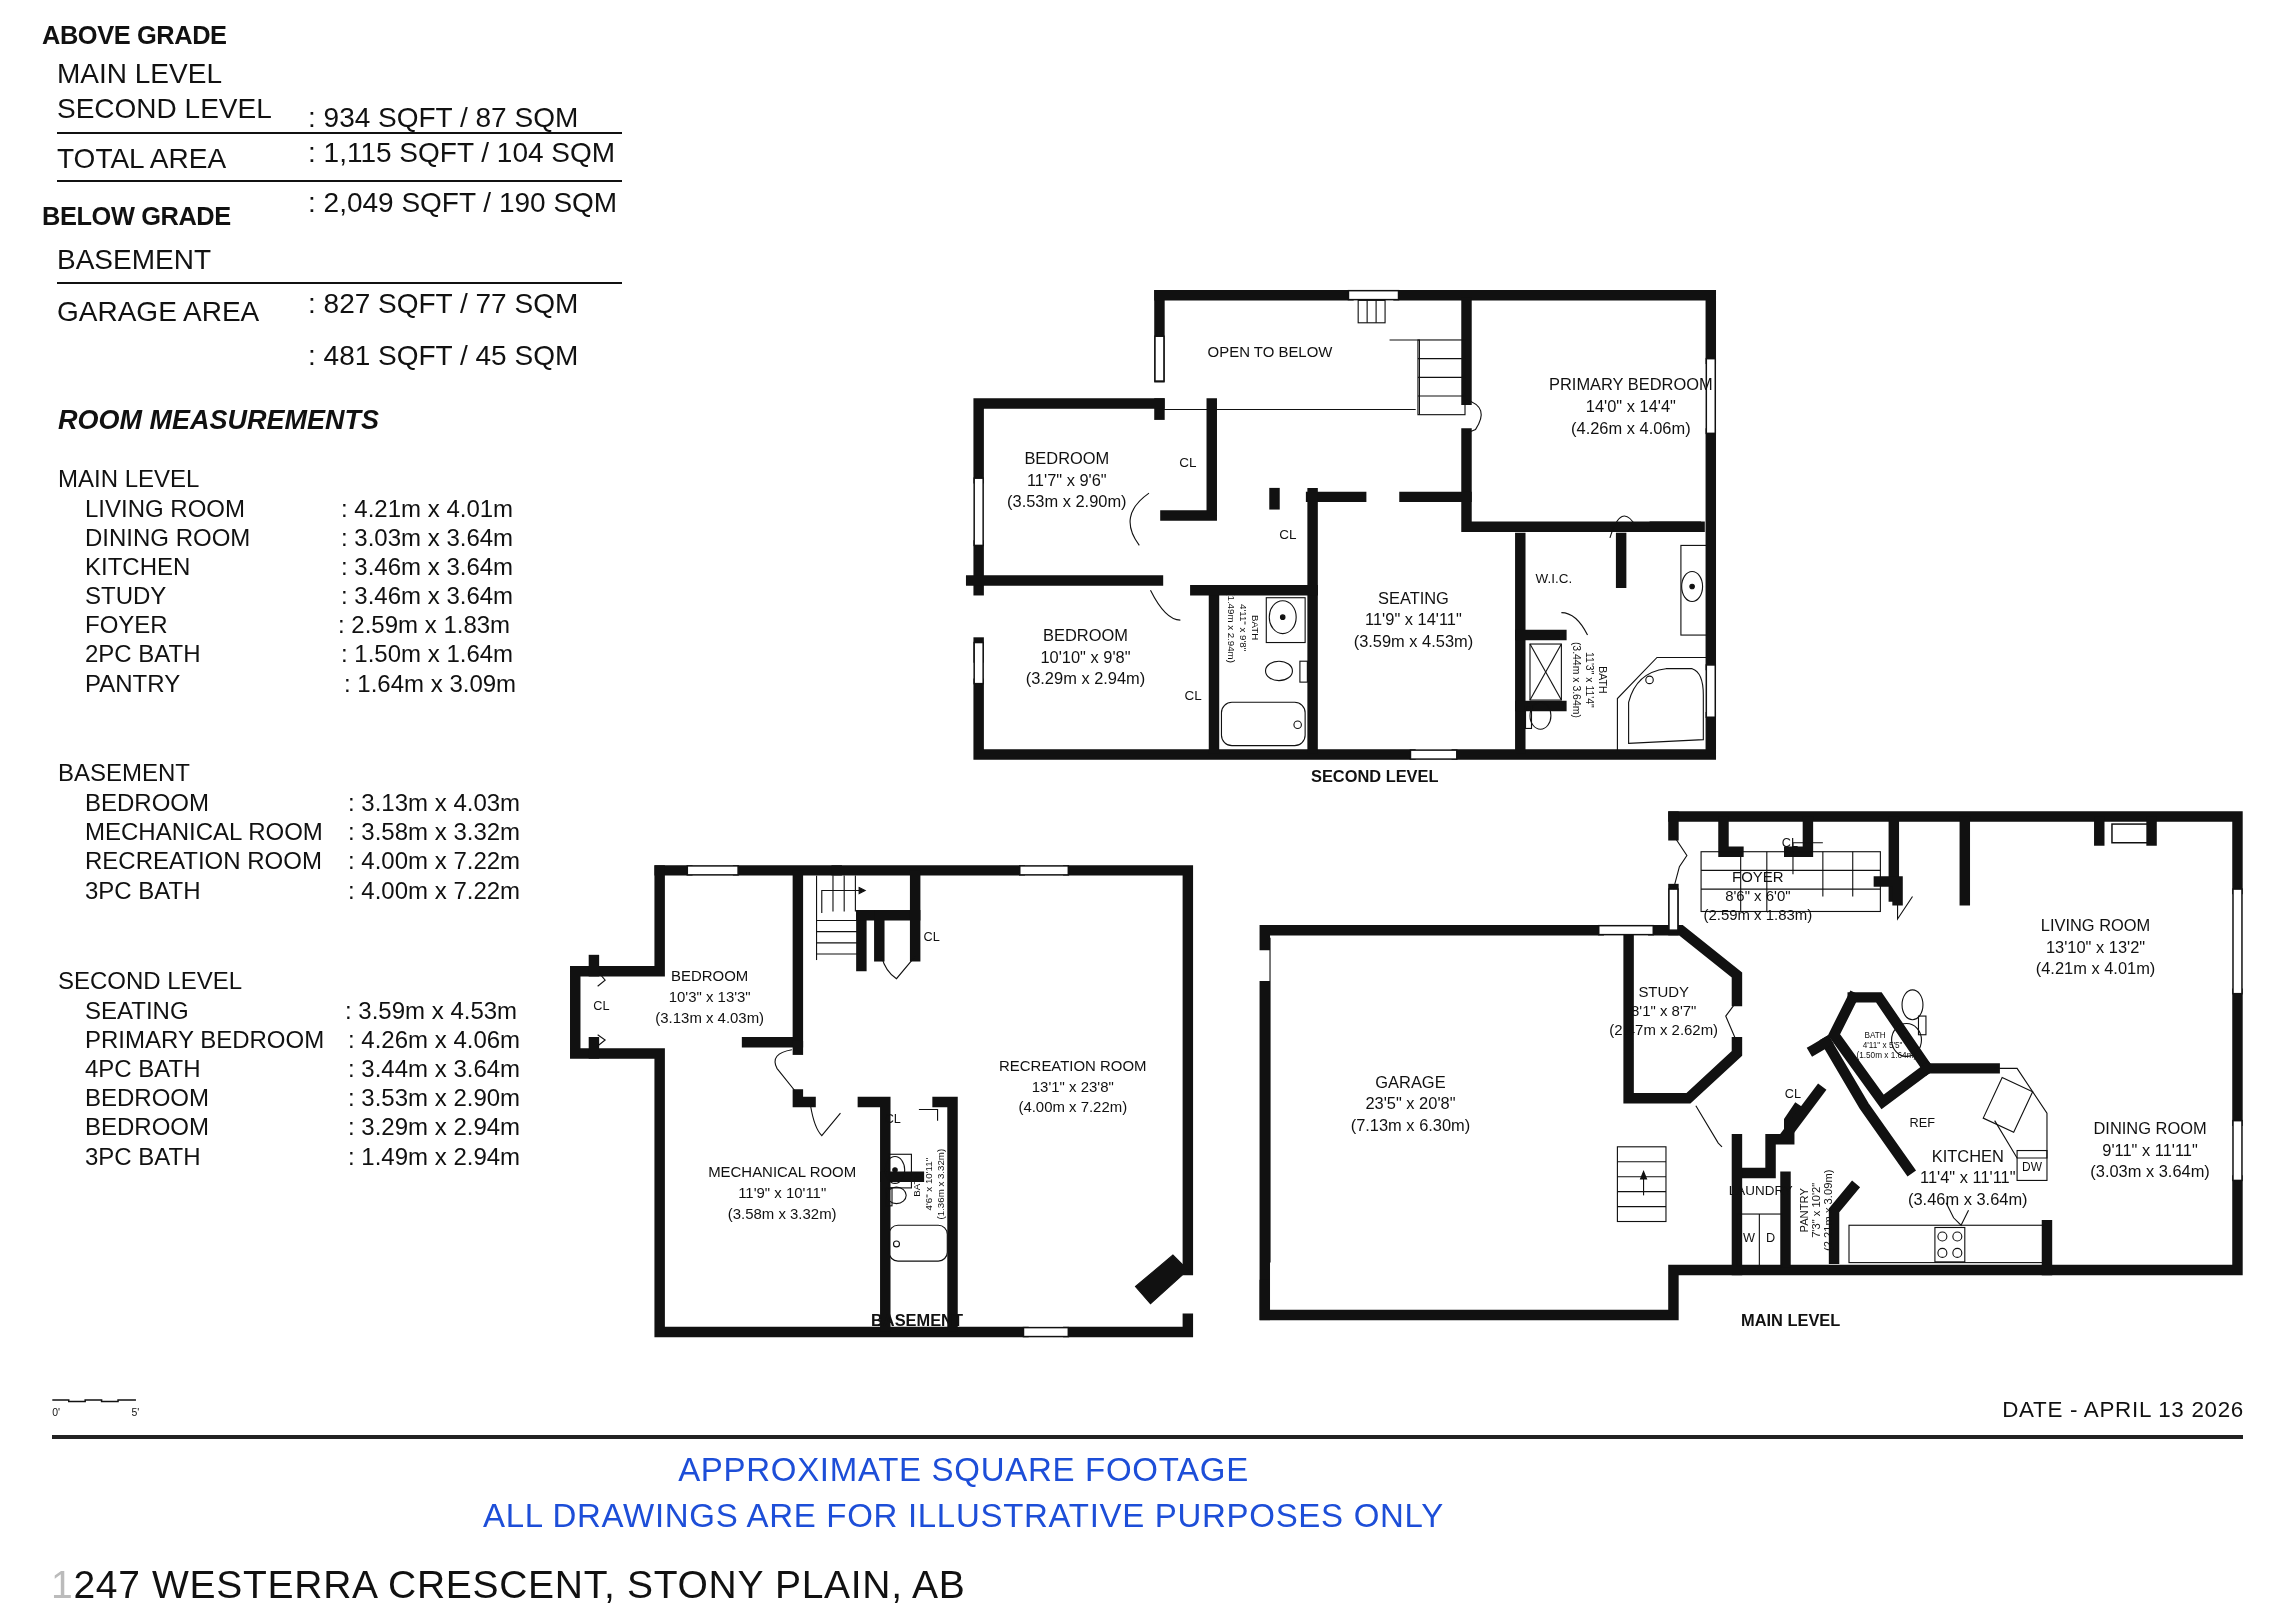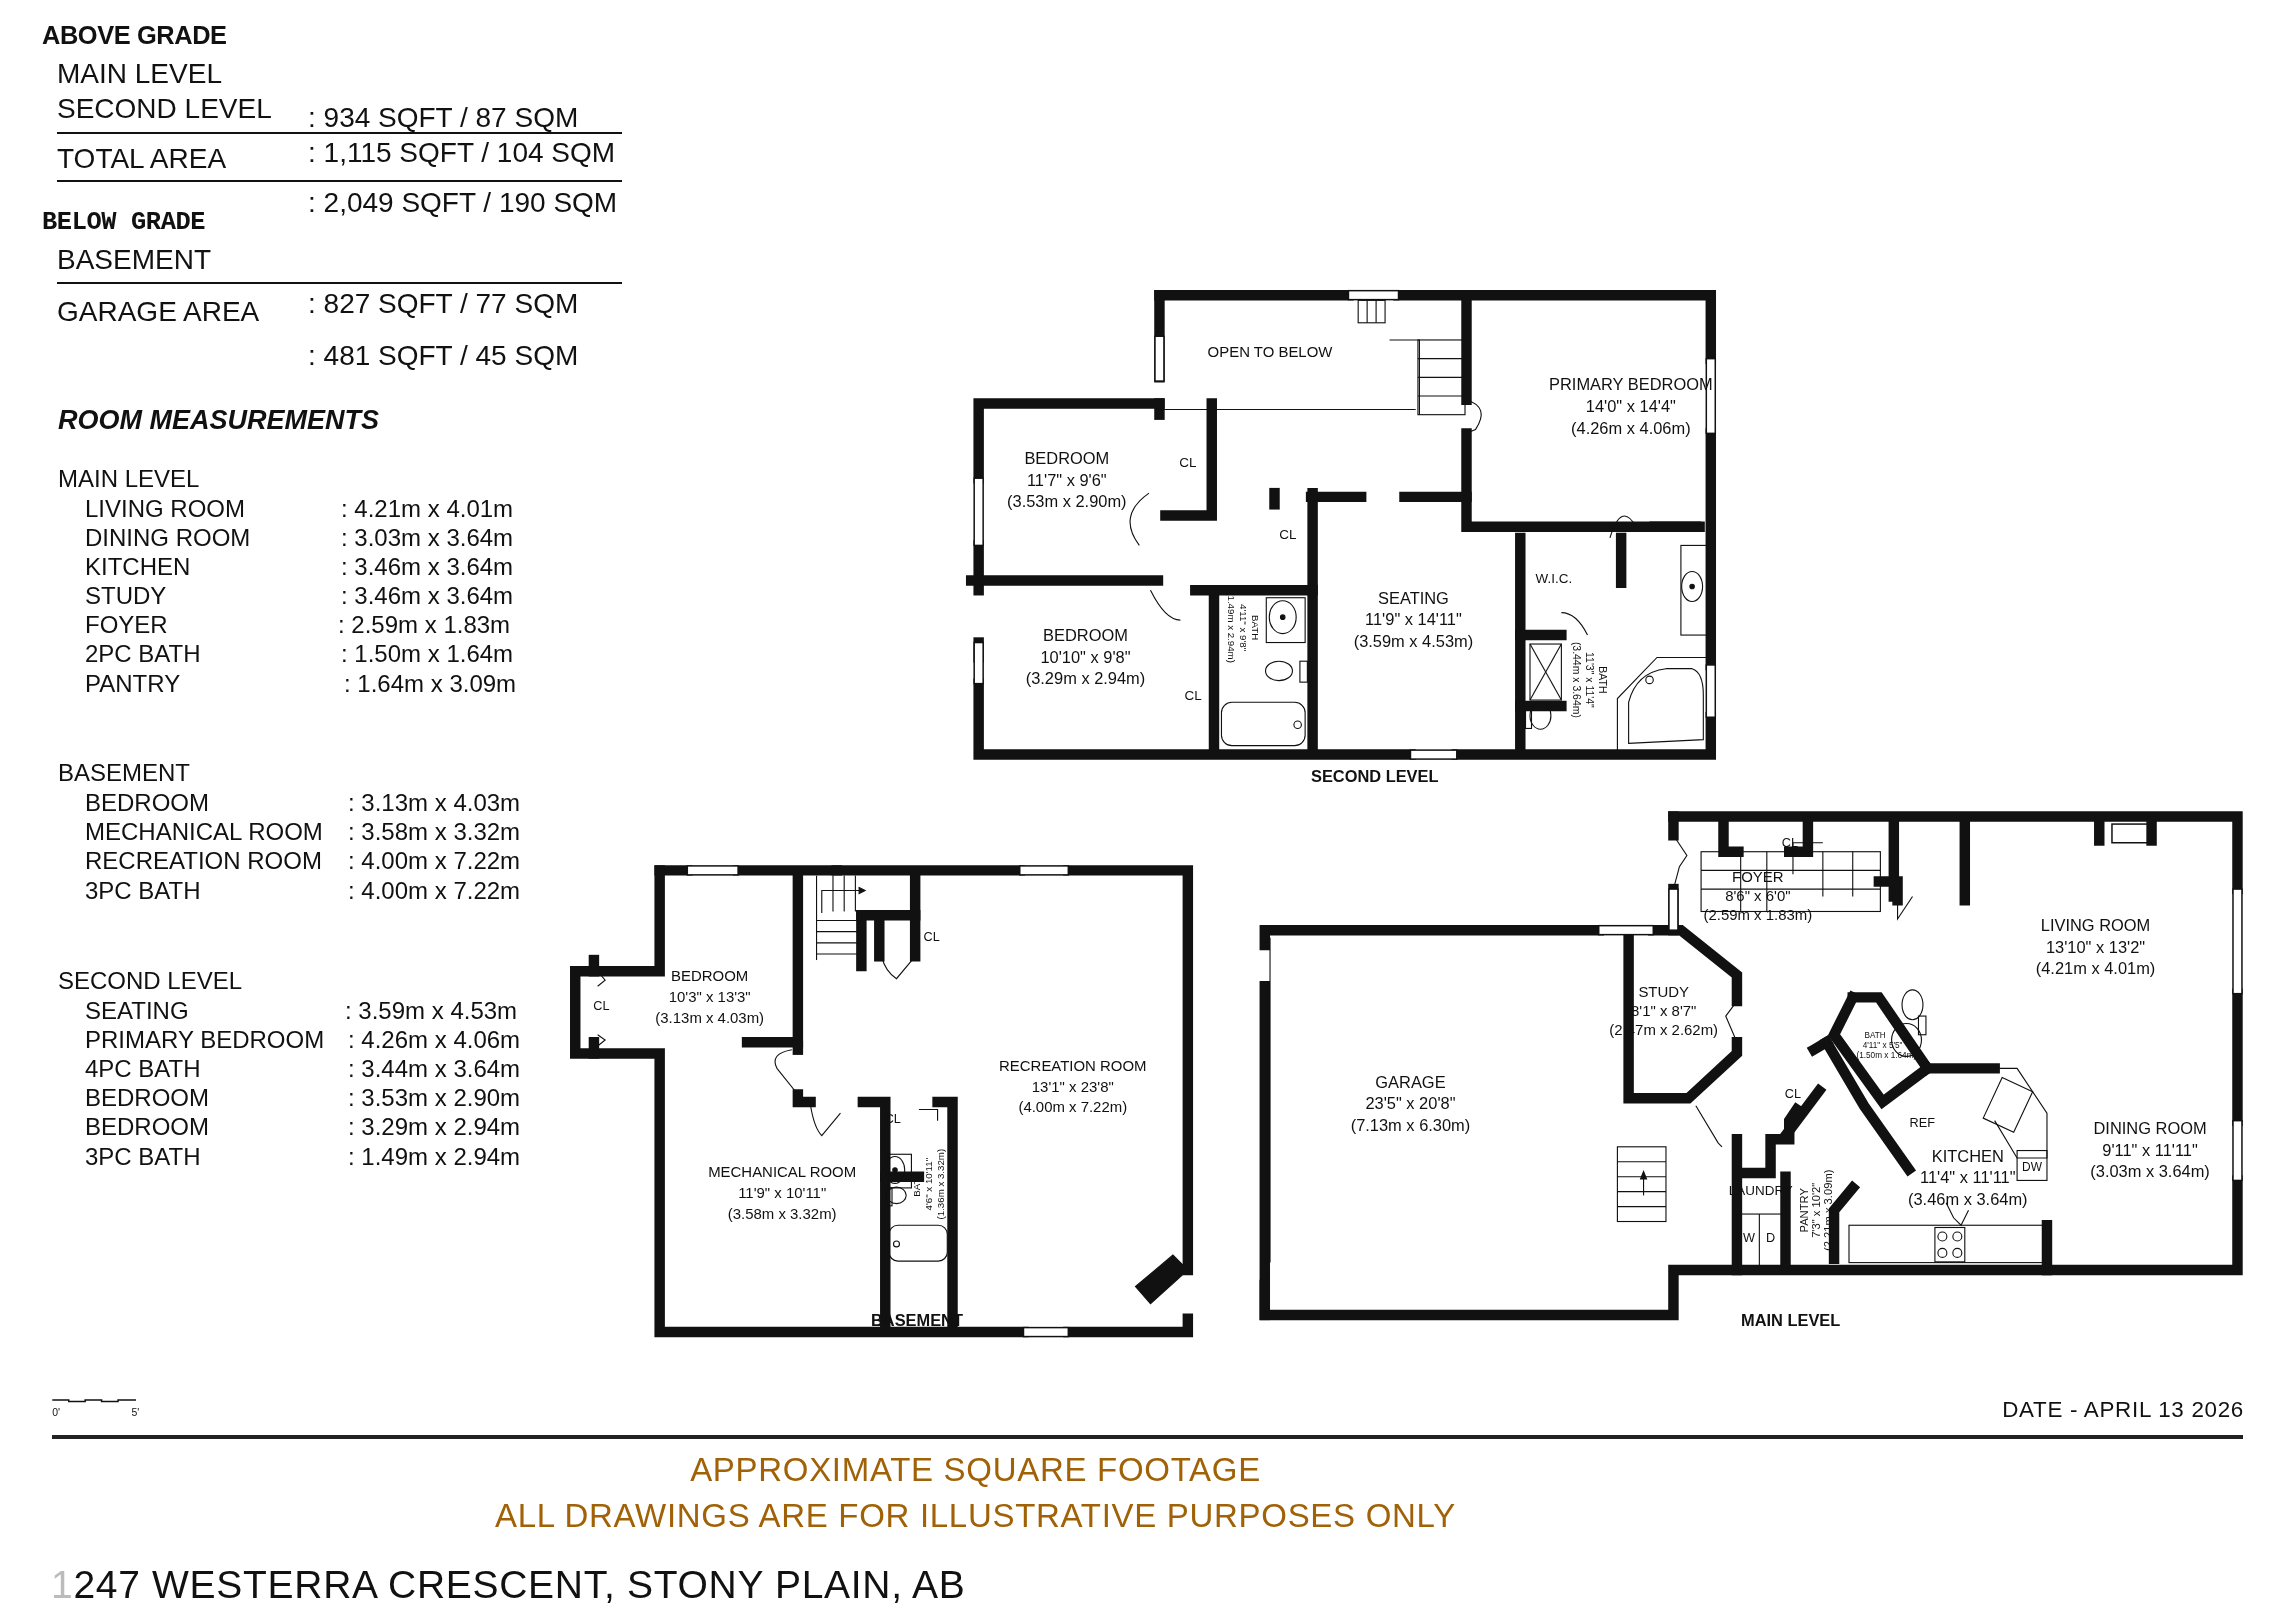--- a/index.html
+++ b/index.html
@@ -11,21 +11,21 @@
   .area-row .val{position:absolute;left:251px;margin-top:44px;}
   .rule{position:absolute;left:57px;width:565px;height:2.2px;background:#111;}
   .rm-head{font-weight:bold;font-size:27px;font-style:italic;}
   .rm-sec{position:absolute;left:58px;font-size:24px;}
   .rm-row{position:absolute;font-size:24px;white-space:nowrap;}
   .rm-row .lbl{position:absolute;left:0;}
   .rm-row .val{position:absolute;left:256px;}
   svg text{font-family:"Liberation Sans","DejaVu Sans",sans-serif;fill:#111;}
   .plan-title{font-weight:bold;font-size:16.4px;position:absolute;}
   .footer-line{position:absolute;left:52px;width:2191px;height:3.7px;background:#222;top:1435px;}
-  .footer-c{position:absolute;left:12px;width:1927px;text-align:center;font-size:33px;color:#a16207;letter-spacing:0.7px;}
+  .footer-c{position:absolute;left:0;width:1927px;text-align:center;font-size:33px;color:#1d4ed8;letter-spacing:0.7px;}
   .address{position:absolute;left:51px;top:1563px;font-size:39px;letter-spacing:0.7px;}
   .address .faded{color:#bbb;}
   .date{position:absolute;right:51px;top:1397px;font-size:22.4px;letter-spacing:0.7px;}
 </style>
 </head>
 <body>
 
 <div class="abs h-bold" style="left:27px;top:21px;">ABOVE GRADE</div>
 <div class="area-row" style="top:58px;">
   <span class="lbl">MAIN LEVEL</span>
@@ -35,21 +35,21 @@
   <span class="lbl">SECOND LEVEL</span>
   <span class="val">: 1,115 SQFT / 104 SQM</span>
 </div>
 <div class="rule" style="top:132px;"></div>
 <div class="area-row" style="top:143px;">
   <span class="lbl">TOTAL AREA</span>
   <span class="val">: 2,049 SQFT / 190 SQM</span>
 </div>
 <div class="rule" style="top:180px;"></div>
 
-<div class="abs h-bold" style="left:27px;top:208px;font-family:Liberation Mono, monospace;">BELOW GRADE</div>
+<div class="abs h-bold" style="left:27px;top:202px;">BELOW GRADE</div>
 <div class="area-row" style="top:244px;">
   <span class="lbl">BASEMENT</span>
   <span class="val">: 827 SQFT / 77 SQM</span>
 </div>
 <div class="rule" style="top:282px;"></div>
 <div class="area-row" style="top:296px;">
   <span class="lbl">GARAGE AREA</span>
   <span class="val">: 481 SQFT / 45 SQM</span>
 </div>
 

